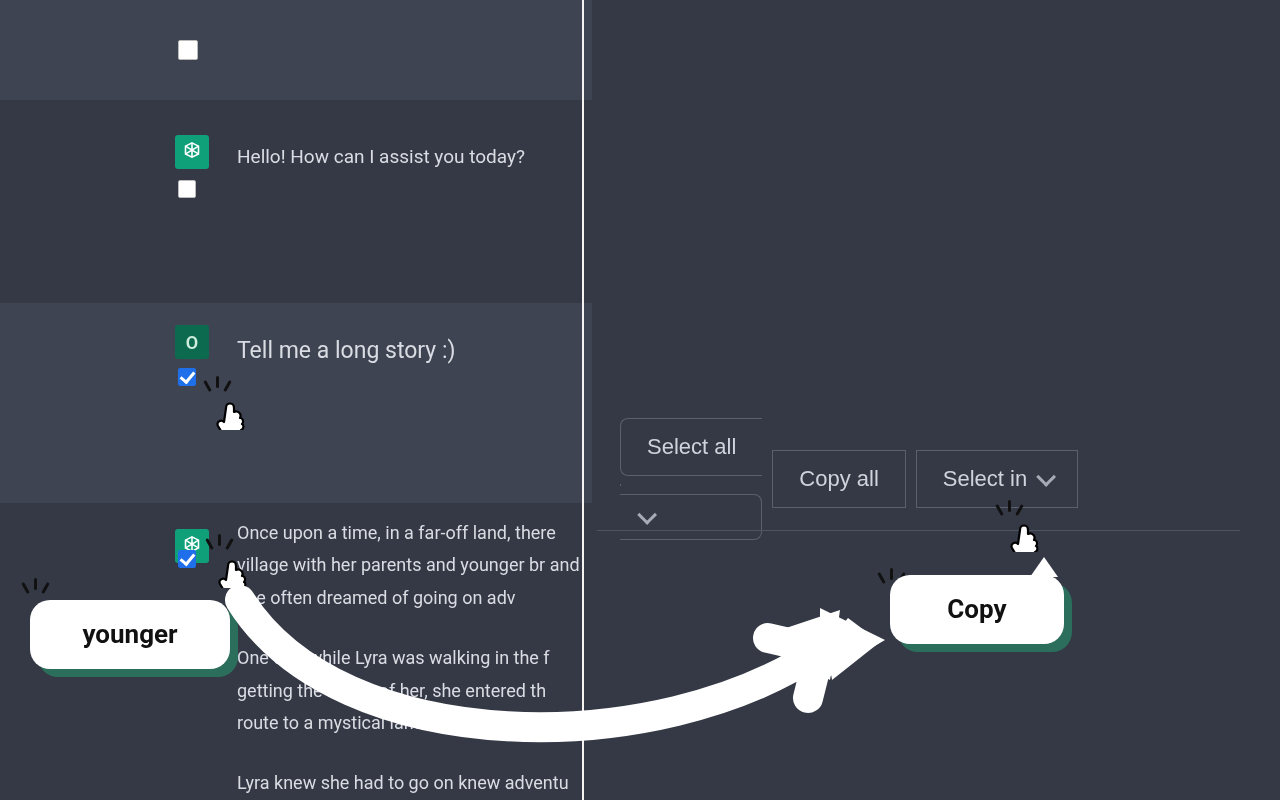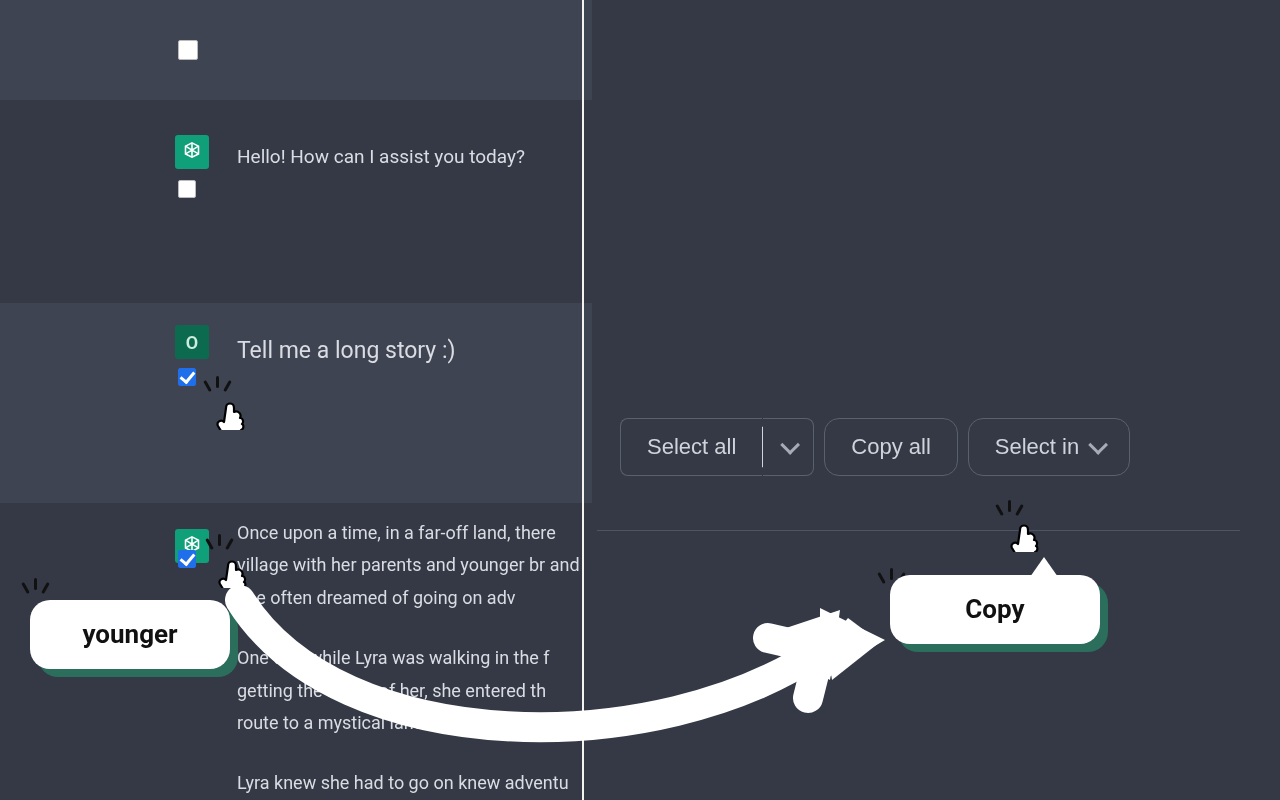--- a/index.html
+++ b/index.html
@@ -115,30 +115,30 @@
     position: absolute;
     top: 418px;
     left: 620px;
     display: flex;
     gap: 10px;
     align-items:center;
   }
   .btn {
     background: transparent;
     border: 1px solid #5a606e;
-    border-radius: 15px;
+    border-radius: 0;
     color: #cfd3db;
     font-size: 22px;
     padding: 15px 26px;
     display:flex;
     align-items:center;
     gap:10px;
     cursor:pointer;
   }
-  .btn-split-wrap { display:flex; }
+  .btn-split-wrap { display:flex;flex-direction:column; }
   .btn-split-main {
     border-radius: 8px 0 0 8px;
     border-right: none;
   }
   .btn-split-sep {
     width:1px; background:#cfd3db; align-self:stretch; margin:8px 0;
     border-top:1px solid #5a606e;
     border-bottom:1px solid #5a606e;
   }
   .btn-split-caret {
@@ -170,21 +170,21 @@
     color: #111;
     font-weight: 700;
     font-size: 26px;
     line-height: 1.25;
     text-align: center;
     border-radius: 20px;
     padding: 18px 26px;
     box-shadow: 8px 8px 0 #2b6e5b;
   }
   .bubble-left { left: 30px; top: 600px; width: 200px; }
-  .bubble-right { left: 890px; top: 575px; width: 210px; }
+  .bubble-right { left: 890px; top: 575px; width: 174px; }
   .bubble-right::before {
     content:"";
     position:absolute;
     top:-18px; left:140px;
     border-left:14px solid transparent;
     border-right:14px solid transparent;
     border-bottom:20px solid #fff;
   }
   .ticks {
     position:absolute;

